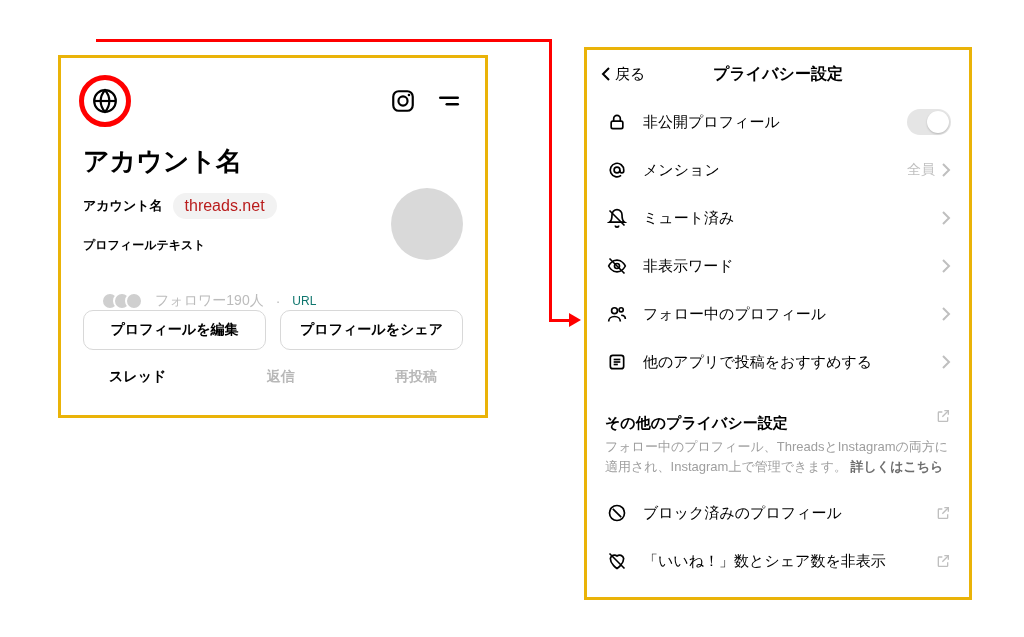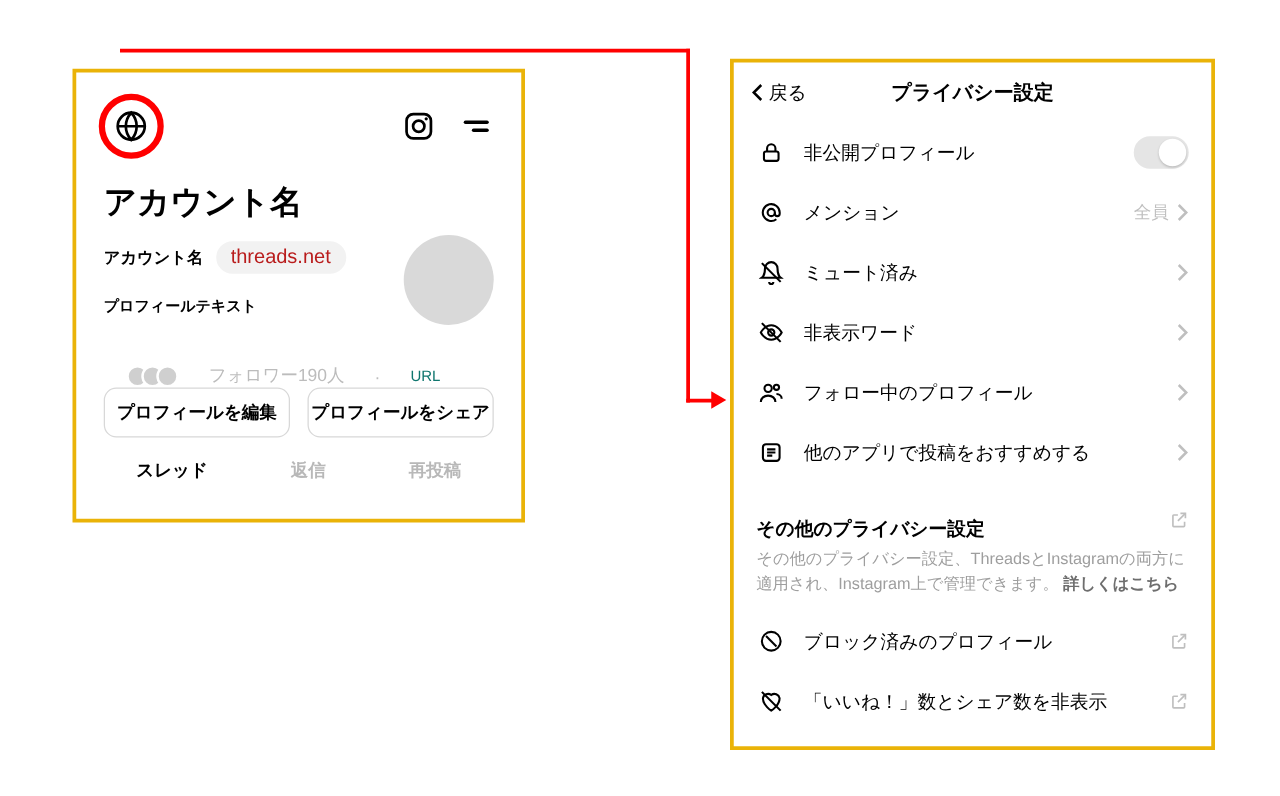--- a/index.html
+++ b/index.html
@@ -12,21 +12,21 @@
   }
   .panel {
     position: absolute;
     border: 3px solid #eab308;
     background: #fff;
   }
   
   .profile-panel {
     left: 58px;
     top: 55px;
-    width: 362px;
+    width: 430px;
     height: 363px;
     padding: 18px 22px 0 22px;
   }
   .profile-top-row {
     display: flex;
     align-items: center;
     justify-content: space-between;
     height: 50px;
   }
   .globe-wrap {
@@ -56,21 +56,21 @@
   }
   .bio-text { font-size: 12px; font-weight: 700; margin-top: 18px; }
   .avatar {
     position: absolute;
     right: 22px; top: 130px;
     width: 72px; height: 72px;
     border-radius: 50%;
     background: #d9d9d9;
   }
   .followers-row {
-    display: flex; align-items: center; gap: 24px;
+    display: flex; align-items: center; gap: 12px;
     color: #bcbcbc; font-size: 14px;
     margin-top: 38px; margin-left: 18px;
   }
   .follower-avatars {
     display: flex; align-items: center;
   }
   .follower-avatars span {
     width: 18px; height: 18px; border-radius: 50%;
     background: #cfcfcf; border: 2px solid #fff;
     margin-left: -6px;
@@ -366,21 +366,21 @@
 
   <div class="section-header-row">
     <div class="sh-label">その他のプライバシー設定</div>
     <svg class="ext-icon" viewBox="0 0 24 24" fill="none" stroke="#bfbfbf" stroke-width="2">
         <path d="M14 4h6v6"></path>
         <path d="M20 4l-9 9"></path>
         <path d="M19 14v5a1 1 0 0 1-1 1H6a1 1 0 0 1-1-1V7a1 1 0 0 1 1-1h5"></path>
       </svg>
   </div>
   <div class="section-desc">
-    <span>その他のプライバシー設定、ThreadsとInstagramの両方に適用され、Instagram上で管理できます。</span>
+    <span>フォロー中のプロフィール、ThreadsとInstagramの両方に適用され、Instagram上で管理できます。</span>
     <span class="more-link">詳しくはこちら</span>
   </div>
 
   <div class="priv-row">
     <div class="row-icon">
       <svg viewBox="0 0 24 24" width="20" height="20" fill="none" stroke="#000" stroke-width="2">
           <circle cx="12" cy="12" r="9"></circle>
           <line x1="7" y1="7" x2="17" y2="17"></line>
         </svg>
     </div>

